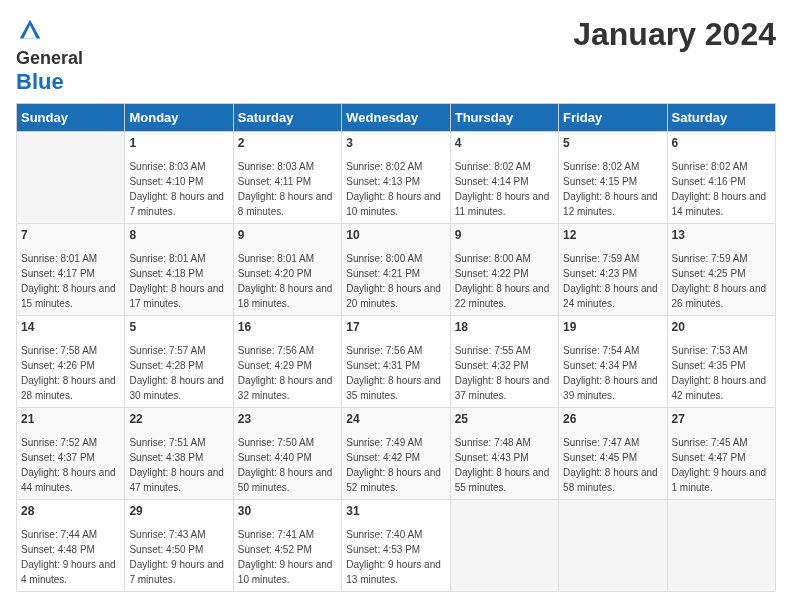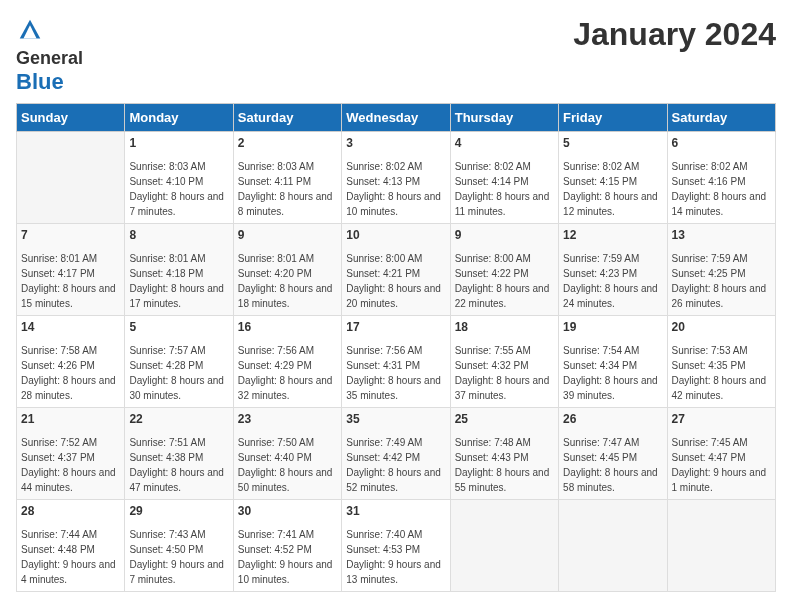--- a/index.html
+++ b/index.html
@@ -261,21 +261,21 @@
           Sunrise: 7:51 AM<br>Sunset: 4:38 PM<br>Daylight: 8 hours and 47 minutes.
         </div>
         </td>
         <td>
           <div class="day-num">23</div>
         <div class="day-info">
           Sunrise: 7:50 AM<br>Sunset: 4:40 PM<br>Daylight: 8 hours and 50 minutes.
         </div>
         </td>
         <td>
-          <div class="day-num">35</div>
+          <div class="day-num">24</div>
         <div class="day-info">
           Sunrise: 7:49 AM<br>Sunset: 4:42 PM<br>Daylight: 8 hours and 52 minutes.
         </div>
         </td>
         <td>
           <div class="day-num">25</div>
         <div class="day-info">
           Sunrise: 7:48 AM<br>Sunset: 4:43 PM<br>Daylight: 8 hours and 55 minutes.
         </div>
         </td>

